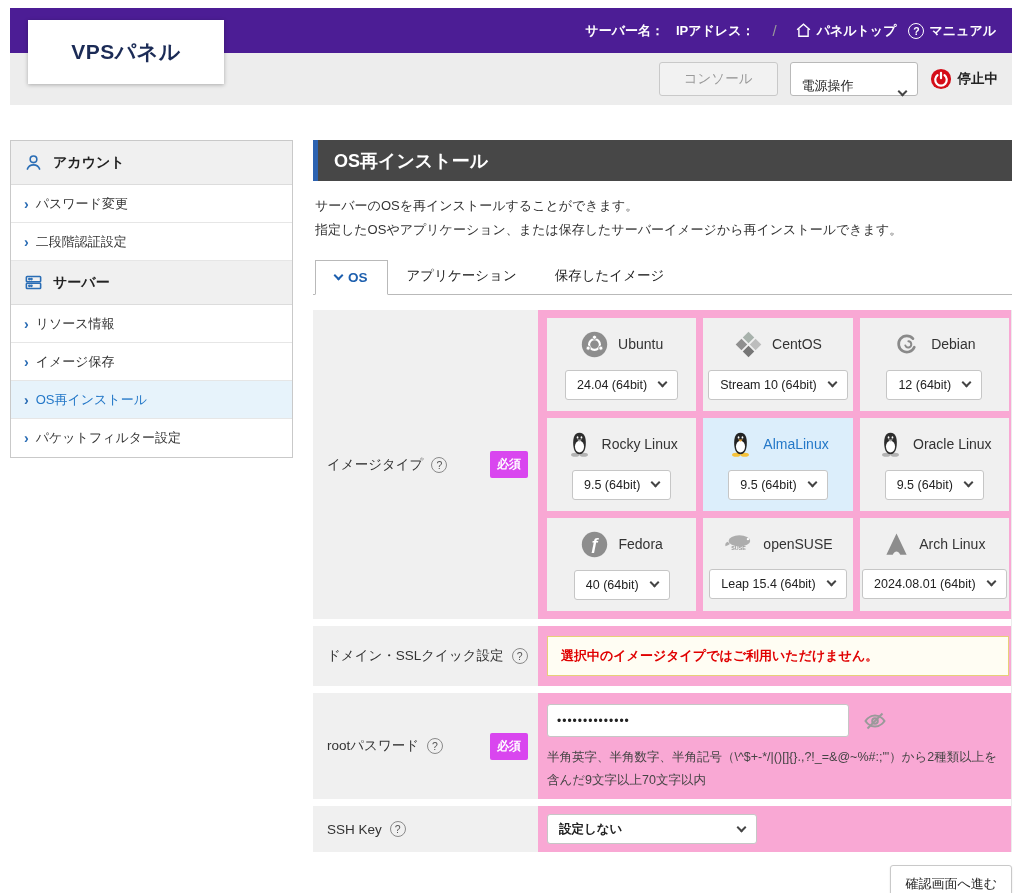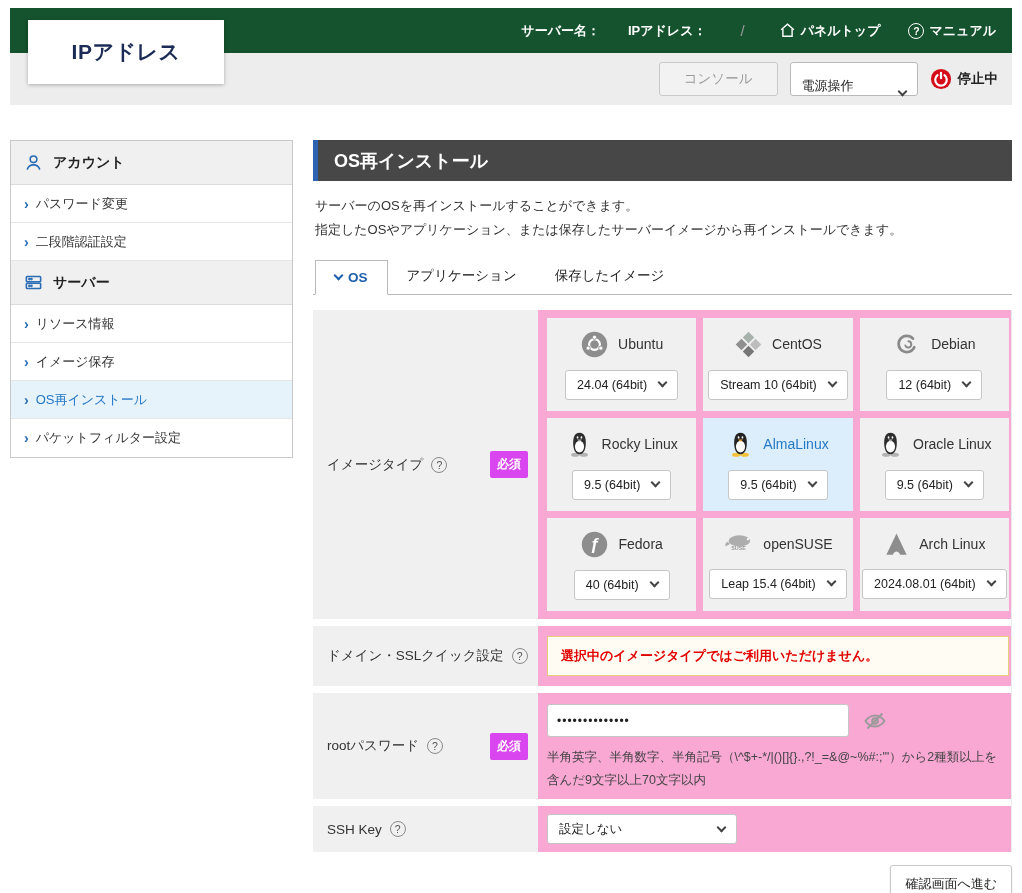--- a/index.html
+++ b/index.html
@@ -1,21 +1,21 @@
 <!DOCTYPE html>
 <html><head>
 <meta charset="utf-8">
 <style>
   * { margin:0; padding:0; box-sizing:border-box; }
   body { background:#fff; font-family:"Liberation Sans","DejaVu Sans",sans-serif; }
   .page { position:relative; width:1022px; height:893px; background:#fff; overflow:hidden; }
 
   
-  .topbar { position:absolute; left:10px; top:8px; width:1002px; height:45px; background:#14532d;
-            display:flex; align-items:center; justify-content:flex-end; gap:28px; padding-right:16px;
+  .topbar { position:absolute; left:10px; top:8px; width:1002px; height:45px; background:#4c1d95;
+            display:flex; align-items:center; justify-content:flex-end; gap:12px; padding-right:16px;
             color:#fff; font-size:13px; font-weight:bold; }
   .topbar .grp { display:flex; align-items:center; gap:5px; }
   .topbar .sep { color:#9a9a9a; font-weight:normal; font-size:15px; margin:0 6px; }
   .logo-box { position:absolute; left:28px; top:20px; width:196px; height:64px; background:#fff;
               box-shadow:0 1px 4px rgba(0,0,0,.28); display:flex; align-items:center; justify-content:center;
               z-index:3; font-size:21px; font-weight:bold; color:#1b2b56; letter-spacing:.5px; }
 
   
   .subbar { position:absolute; left:10px; top:53px; width:1002px; height:52px; background:#ededed;
             display:flex; align-items:center; justify-content:flex-end; gap:12px; padding-right:14px; }
@@ -77,21 +77,21 @@
 
   .warnbox { border:1px solid #e7cf79; background:#fffdf3; color:#e00000; font-weight:bold; font-size:13px;
              padding:10px 13px; margin:2px 0; }
 
   .pw-line { display:flex; align-items:center; gap:14px; margin-top:3px; }
   .pw-input { width:302px; height:33px; border:1px solid #c6c6c6; border-radius:3px; padding:0 9px;
               font-size:12px; letter-spacing:1px; color:#222; font-family:inherit; }
   .eye { width:24px; height:24px; cursor:pointer; }
   .pw-help { font-size:12.5px; color:#444; line-height:1.8; margin-top:9px; max-width:512px; }
 
-  .ssh-select { width:190px; justify-content:space-between; display:flex; }
+  .ssh-select { width:210px; justify-content:space-between; display:flex;font-weight:bold; }
 
   .submit-row { display:flex; justify-content:flex-end; margin-top:13px; }
   .submit-btn { background:#fff; border:1px solid #c9c9c9; border-radius:3px; font-size:13px; color:#222;
                 padding:9px 14px; box-shadow:0 1px 2px rgba(0,0,0,.12); cursor:pointer; font-family:inherit; }
 
   svg { display:block; flex-shrink:0; }
 </style>
 </head>
 <body>
 
@@ -110,21 +110,21 @@
       </span>
       <span>パネルトップ</span>
     </span>
     <span class="grp">
       <span class="qicon white"></span>
       <span>マニュアル</span>
     </span>
   </div>
 
   <div class="logo-box">
-    <span>IPアドレス</span>
+    <span>VPSパネル</span>
   </div>
 
   <div class="subbar">
     <button class="console-btn">コンソール</button>
     <div class="power-select">
       <span>電源操作</span>
       <span class="chev"></span>
     </div>
     <div class="power-status">
       <span>

